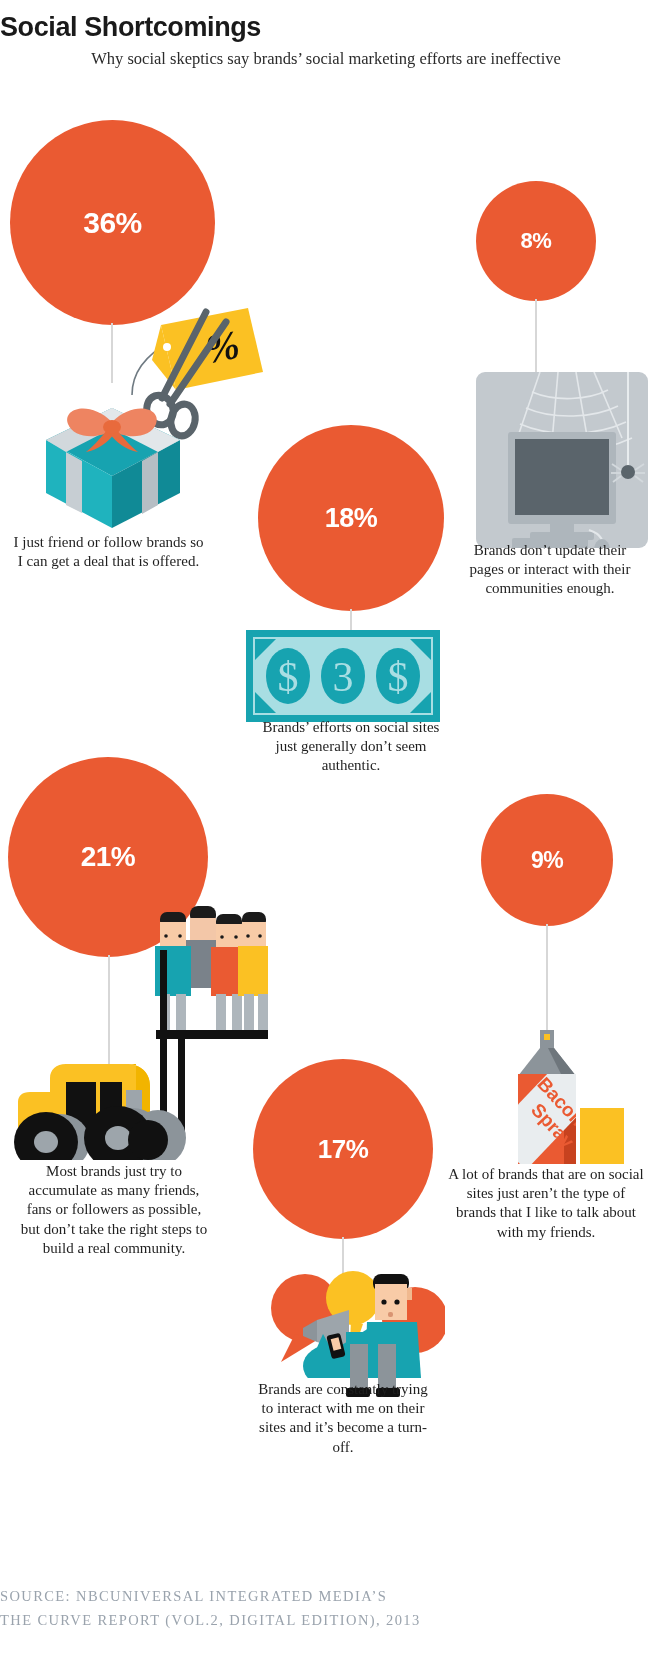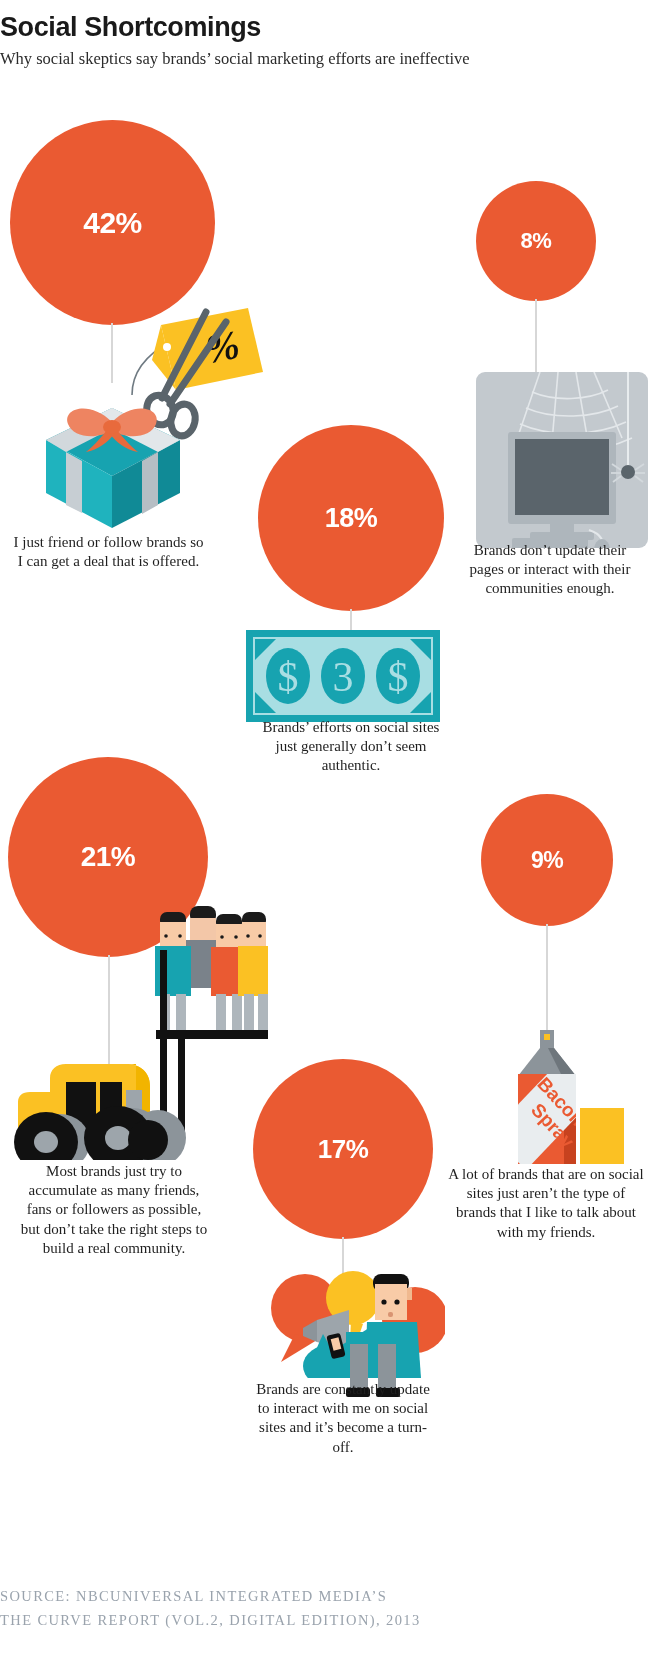--- a/index.html
+++ b/index.html
@@ -24,20 +24,21 @@
     text-align: left;
     font-family: "Liberation Sans", sans-serif;
     font-weight: bold;
     font-size: 27px;
     letter-spacing: -0.4px;
     color: #1a1a1a;
   }
   .subtitle {
     position: absolute;
     top: 49px; left: 0; width: 652px;
+    text-align: center;
     font-family: "Liberation Serif", serif;
     font-size: 16.5px;
     color: #2b2b2b;
   }
 
   
   .bubble {
     position: absolute;
     border-radius: 50%;
     background: #EA5A32;
@@ -81,21 +82,21 @@
 </style>
 </head>
 <body>
 
 <div id="infographic">
 
   <div class="title">Social Shortcomings</div>
   <div class="subtitle">Why social skeptics say brands’ social marketing efforts are ineffective</div>
 
   <div class="bubble" style="left:10px; top:120px; width:205px; height:205px; font-size:30px;">
-    <span>42%</span>
+    <span>36%</span>
   </div>
   <div class="stem" style="left:111px; top:323px; height:60px;"></div>
 
   <svg class="art" style="left:20px; top:300px;" width="260" height="230" viewBox="0 0 260 230">
 
     <path d="M150 42 C 120 58, 112 78, 112 95" stroke="#6f7a82" stroke-width="1.6" fill="none"></path>
 
     <g>
       <path d="M141 25 L 228 8 L 243 72 L 156 90 Z" fill="#FBC123"></path>
       <path d="M141 25 L 156 90 L 132 60 Z" fill="#FBC123"></path>
@@ -349,18 +350,18 @@
   </svg>
 
   <svg class="art" style="left:340px; top:1332px;" width="70" height="68" viewBox="0 0 70 68">
     <rect x="6" y="0" width="54" height="14" fill="#17A3B0"></rect>
     <rect x="10" y="12" width="18" height="46" fill="#8C949A"></rect>
     <rect x="38" y="12" width="18" height="46" fill="#8C949A"></rect>
     <rect x="6" y="56" width="24" height="9" rx="2" fill="#111111"></rect>
     <rect x="36" y="56" width="24" height="9" rx="2" fill="#111111"></rect>
   </svg>
 
-  <div class="caption" style="left:253px; top:1380px; width:180px;">Brands are constantly update to interact with me on social sites and it’s become a turn-off.</div>
+  <div class="caption" style="left:253px; top:1380px; width:180px;">Brands are constantly trying to interact with me on their sites and it’s become a turn-off.</div>
 
   <div class="source" style="top:1586px;">SOURCE: NBCUNIVERSAL INTEGRATED MEDIA’S</div>
   <div class="source" style="top:1610px;">THE CURVE REPORT (VOL.2, DIGITAL EDITION), 2013</div>
 
 </div>
 
 </body></html>

